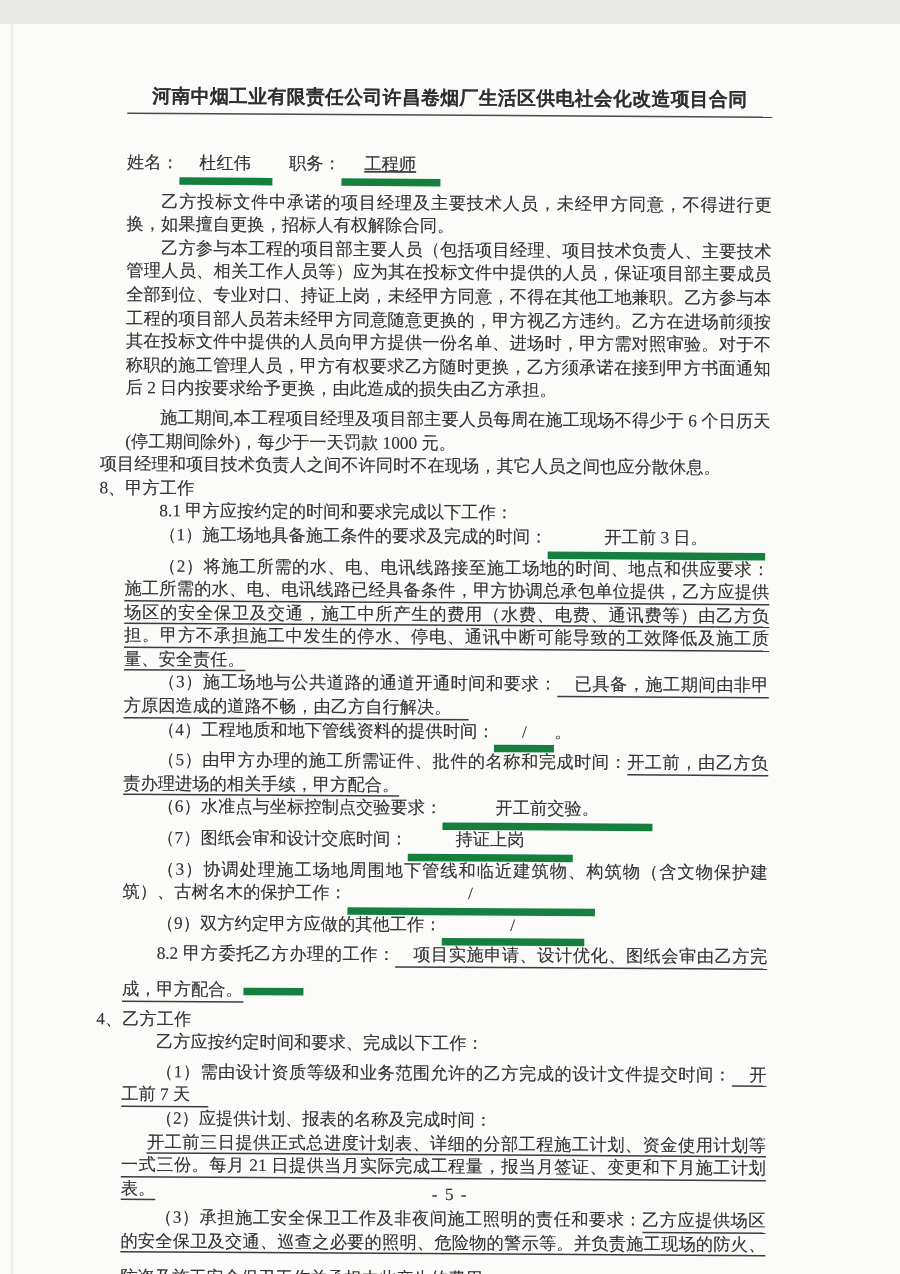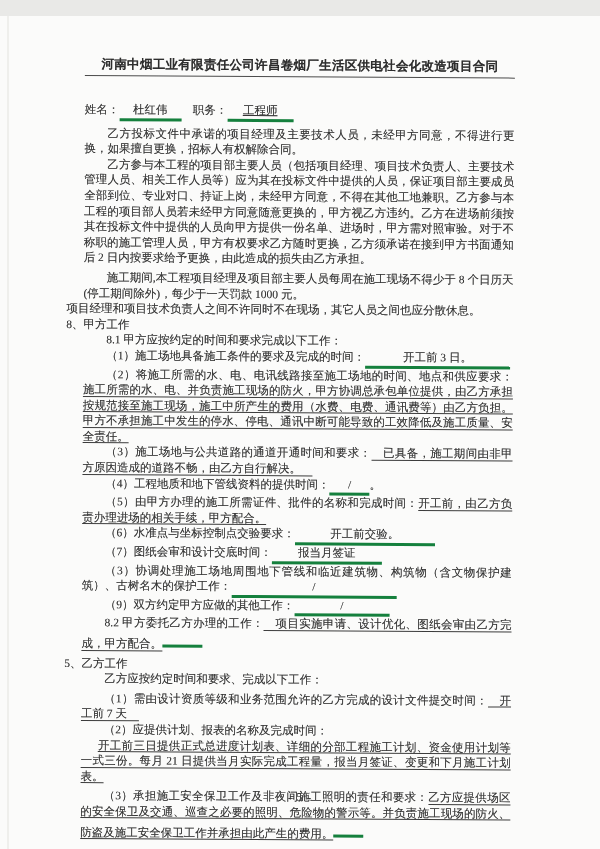--- a/index.html
+++ b/index.html
@@ -26,56 +26,56 @@
     text-shadow:0 0 .4px rgba(60,60,60,.5);
   }
   .doc-body p{margin:0;}
   p.ind2{text-indent:2em;}
   p.ind15{text-indent:1.5em;}
   p.out{margin-left:-17px;}
   p.gap{margin-top:4px;}
   p.mb{margin-bottom:5px;}
   .useg{border-bottom:1px solid #3c3c3c;padding-bottom:.5px;}
   .blank{
-    display:inline-block;border-bottom:3px solid #15803d;
+    display:inline-block;border-bottom:5px solid #15803d;
     text-align:center;text-indent:0;min-height:13px;
   }
   .footer{
     position:absolute;left:0;top:775px;width:100%;
     text-align:center;font-size:11.5px;letter-spacing:1px;color:#3a3a3a;
     text-shadow:0 0 .4px rgba(60,60,60,.5);
   }
 </style>
 </head>
 <body>
 
 <div class="page">
   <div class="scan-edge"></div>
   <div class="content">
     <h1 class="title">河南中烟工业有限责任公司许昌卷烟厂生活区供电社会化改造项目合同</h1>
     <div class="rule"></div>
     <div class="doc-body">
         <p class="mb"><span>姓名：</span><span class="blank" style="width: 62px;">杜红伟</span><span>　职务：</span><span class="blank" style="width: 66px; text-decoration: underline;">工程师</span></p>
         <p class="ind2"><span>乙方投标文件中承诺的项目经理及主要技术人员，未经甲方同意，不得进行更换，如果擅自更换，招标人有权解除合同。</span></p>
         <p class="ind2"><span>乙方参与本工程的项目部主要人员（包括项目经理、项目技术负责人、主要技术管理人员、相关工作人员等）应为其在投标文件中提供的人员，保证项目部主要成员全部到位、专业对口、持证上岗，未经甲方同意，不得在其他工地兼职。乙方参与本工程的项目部人员若未经甲方同意随意更换的，甲方视乙方违约。乙方在进场前须按其在投标文件中提供的人员向甲方提供一份名单、进场时，甲方需对照审验。对于不称职的施工管理人员，甲方有权要求乙方随时更换，乙方须承诺在接到甲方书面通知后 2 日内按要求给予更换，由此造成的损失由乙方承担。</span></p>
-        <p class="ind2 gap"><span>施工期间,本工程项目经理及项目部主要人员每周在施工现场不得少于 8 个日历天(停工期间除外)，每少于一天罚款 1000 元。</span></p>
+        <p class="ind2 gap"><span>施工期间,本工程项目经理及项目部主要人员每周在施工现场不得少于 6 个日历天(停工期间除外)，每少于一天罚款 1000 元。</span></p>
         <p class="out"><span>项目经理和项目技术负责人之间不许同时不在现场，其它人员之间也应分散休息。</span></p>
         <p class="out"><span>8、甲方工作</span></p>
         <p class="ind2"><span>8.1 甲方应按约定的时间和要求完成以下工作：</span></p>
         <p class="ind2"><span>（1）施工场地具备施工条件的要求及完成的时间：</span><span class="blank" style="width: 145px;">开工前 3 日。</span></p>
-        <p class="ind2"><span>（2）将施工所需的水、电、电讯线路接至施工场地的时间、地点和供应要求：</span><span class="useg">施工所需的水、电、并负责施工现场的防火，甲方协调总承包单位提供，由乙方承担按规范接至施工现场，施工中所产生的费用（水费、电费、通讯费等）由乙方负担。甲方不承担施工中发生的停水、停电、通讯中断可能导致的工效降低及施工质量、安全责任。</span></p>
+        <p class="ind2"><span>（2）将施工所需的水、电、电讯线路接至施工场地的时间、地点和供应要求：</span><span class="useg">施工所需的水、电、电讯线路已经具备条件，甲方协调总承包单位提供，乙方应提供场区的安全保卫及交通，施工中所产生的费用（水费、电费、通讯费等）由乙方负担。甲方不承担施工中发生的停水、停电、通讯中断可能导致的工效降低及施工质量、安全责任。</span></p>
         <p class="ind2"><span>（3）施工场地与公共道路的通道开通时间和要求：</span><span class="useg">　已具备，施工期间由非甲方原因造成的道路不畅，由乙方自行解决。　</span></p>
         <p class="ind2"><span>（4）工程地质和地下管线资料的提供时间：</span><span class="blank" style="width: 40px;">/</span><span>。</span></p>
         <p class="ind2"><span>（5）由甲方办理的施工所需证件、批件的名称和完成时间：</span><span class="useg">开工前，由乙方负责办理进场的相关手续，甲方配合。</span></p>
         <p class="ind2"><span>（6）水准点与坐标控制点交验要求：</span><span class="blank" style="width: 140px;">开工前交验。</span></p>
-        <p class="ind2"><span>（7）图纸会审和设计交底时间：</span><span class="blank" style="width: 110px;">报当月签证</span></p>
+        <p class="ind2"><span>（7）图纸会审和设计交底时间：</span><span class="blank" style="width: 110px;">持证上岗</span></p>
         <p class="ind2"><span>（3）协调处理施工场地周围地下管线和临近建筑物、构筑物（含文物保护建筑）、古树名木的保护工作：</span><span class="blank" style="width: 165px;">/</span></p>
         <p class="ind2"><span>（9）双方约定甲方应做的其他工作：</span><span class="blank" style="width: 95px;">/</span></p>
         <p class="ind2"><span>8.2 甲方委托乙方办理的工作：</span><span class="useg">　项目实施申请、设计优化、图纸会审由乙方完成，甲方配合。</span><span class="blank" style="width: 40px;"></span></p>
-        <p class="out gap"><span>5、乙方工作</span></p>
+        <p class="out gap"><span>4、乙方工作</span></p>
         <p class="ind2"><span>乙方应按约定时间和要求、完成以下工作：</span></p>
         <p class="ind2 gap"><span>（1）需由设计资质等级和业务范围允许的乙方完成的设计文件提交时间：</span><span class="useg">　开工前 7 天　</span></p>
         <p class="ind2"><span>（2）应提供计划、报表的名称及完成时间：</span></p>
         <p class="ind15"><span class="useg">开工前三日提供正式总进度计划表、详细的分部工程施工计划、资金使用计划等一式三份。每月 21 日提供当月实际完成工程量，报当月签证、变更和下月施工计划表。</span></p>
         <p class="ind2 gap"><span>（3）承担施工安全保卫工作及非夜间施工照明的责任和要求：</span><span class="useg">乙方应提供场区的安全保卫及交通、巡查之必要的照明、危险物的警示等。并负责施工现场的防火、防盗及施工安全保卫工作并承担由此产生的费用。</span><span class="blank" style="width: 30px;"></span></p>
       </div>
   </div>
   <div class="footer">- 5 -</div>
 </div>
 

